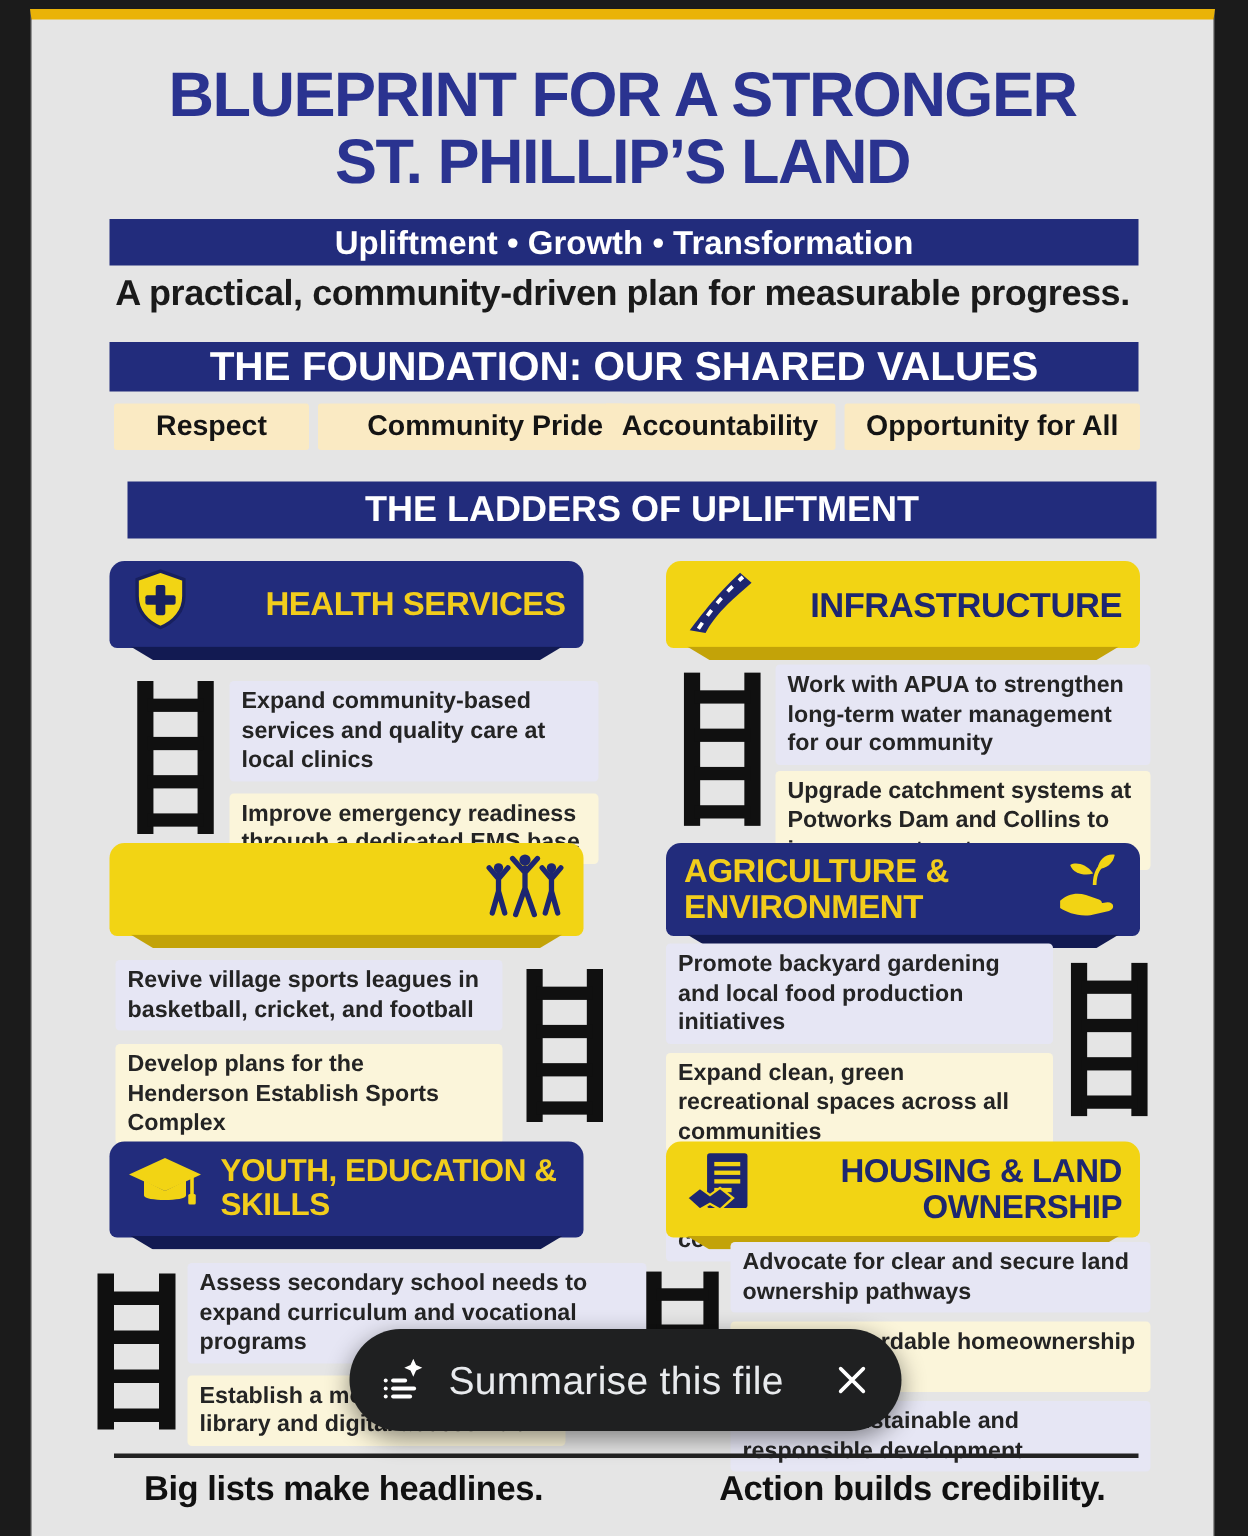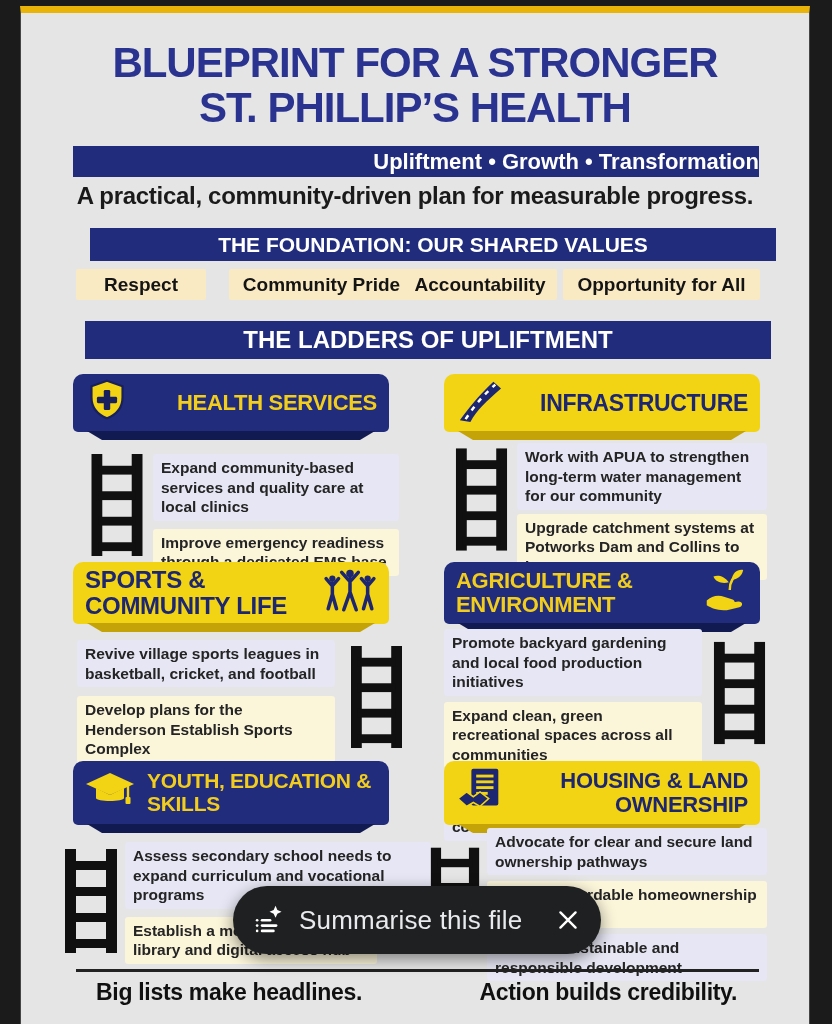--- a/index.html
+++ b/index.html
@@ -15,41 +15,41 @@
     box-sizing:border-box;
   }
   
   .title{
     position:absolute;top:28px;left:0;width:100%;text-align:center;
     color:#2a3390;font-size:42px;font-weight:bold;line-height:1.07;letter-spacing:-1px;
   }
   .motto{
     position:absolute;left:52px;top:133px;width:686px;height:31px;
     background:#222c7c;color:#fff;font-size:22px;font-weight:bold;
-    display:flex;align-items:center;justify-content:flex-end;
+    display:flex;align-items:center;justify-content:center;
   }
   .tagline{
     position:absolute;top:169px;left:0;width:100%;text-align:center;
     color:#1a1a1a;font-size:24px;font-weight:bold;letter-spacing:-0.3px;
   }
   
   .band{
     position:absolute;left:52px;width:686px;background:#222c7c;color:#fff;
     font-weight:bold;display:flex;align-items:center;justify-content:center;
   }
-  .band.foundation{top:215px;height:33px;font-size:21px;margin-left:17px;}
+  .band.foundation{top:215px;height:33px;font-size:27px;}
   .band.ladders{top:308px;height:38px;font-size:24px;margin-left:12px;}
   
   .chip{
     position:absolute;top:256px;height:31px;background:#faeac3;color:#141414;
     font-size:19px;font-weight:bold;display:flex;align-items:center;justify-content:center;
     border-radius:2px;
   }
   .chip.c0{left:55px;width:130px;}
-  .chip.c1{left:208px;width:185px;}
+  .chip.c1{left:191px;width:185px;padding-left:19px;}
   .chip.c2{left:382px;width:154px;text-align:center;}
   .chip.c3{left:542px;width:197px;}
   
   .banner{
     position:absolute;border-radius:10px 10px 5px 5px;box-sizing:border-box;
     display:flex;align-items:center;gap:10px;padding:0 12px;justify-content:space-between;
   }
   .banner.blue{background:#222c7c;color:#f2cd1c;}
   .banner.yellow{background:#f2d414;color:#1d2670;}
   .banner::after{
@@ -113,21 +113,21 @@
   .pill-label{font-size:26px;font-weight:normal;letter-spacing:0.2px;white-space:nowrap;}
   .pill-close{margin-left:auto;display:flex;align-items:center;cursor:pointer;}
 </style>
 </head>
 <body>
 
 <div class="page">
 
   <div class="title">
     <div>BLUEPRINT FOR A STRONGER</div>
-    <div>ST. PHILLIP’S HEALTH</div>
+    <div>ST. PHILLIP’S LAND</div>
   </div>
   <div class="motto">
     <span>Upliftment • Growth • Transformation</span>
   </div>
   <div class="tagline">A practical, community-driven plan for measurable progress.</div>
 
   <div class="band foundation">
     <span>THE FOUNDATION: OUR SHARED VALUES</span>
   </div>
   <div class="chip c0">Respect</div>
@@ -182,21 +182,20 @@
       <rect x="9" y="64" width="38" height="9"></rect>
         <rect x="9" y="90" width="38" height="9"></rect>
     </svg>
     <div class="bullets">
       <div class="bullet lavender">Work with APUA to strengthen long-term water management for our community</div>
       <div class="bullet cream">Upgrade catchment systems at Potworks Dam and Collins to improve water storage</div>
     </div>
   </div>
 
   <div class="banner yellow" id="b-sports">
-    <span class="btitle">SPORTS &amp; COMMUNITY LIFE</span>
     <span class="icon-right">
       <svg width="54" height="46" viewBox="0 0 52 44" stroke="#1d2670" stroke-width="3.4" stroke-linecap="round" fill="none">
         <circle cx="26" cy="6" r="3.6" fill="#1d2670" stroke="none"></circle>
         <path d="M26 11v13 M26 14L18 5 M26 14L34 5 M26 24L20 41 M26 24L32 41"></path>
         <circle cx="9" cy="11" r="3" fill="#1d2670" stroke="none"></circle>
         <path d="M9 15v11 M9 18L3 11 M9 18L15 11 M9 26L5 40 M9 26L13 40"></path>
         <circle cx="43" cy="11" r="3" fill="#1d2670" stroke="none"></circle>
         <path d="M43 15v11 M43 18L37 11 M43 18L49 11 M43 26L39 40 M43 26L47 40"></path>
       </svg>
     </span>

